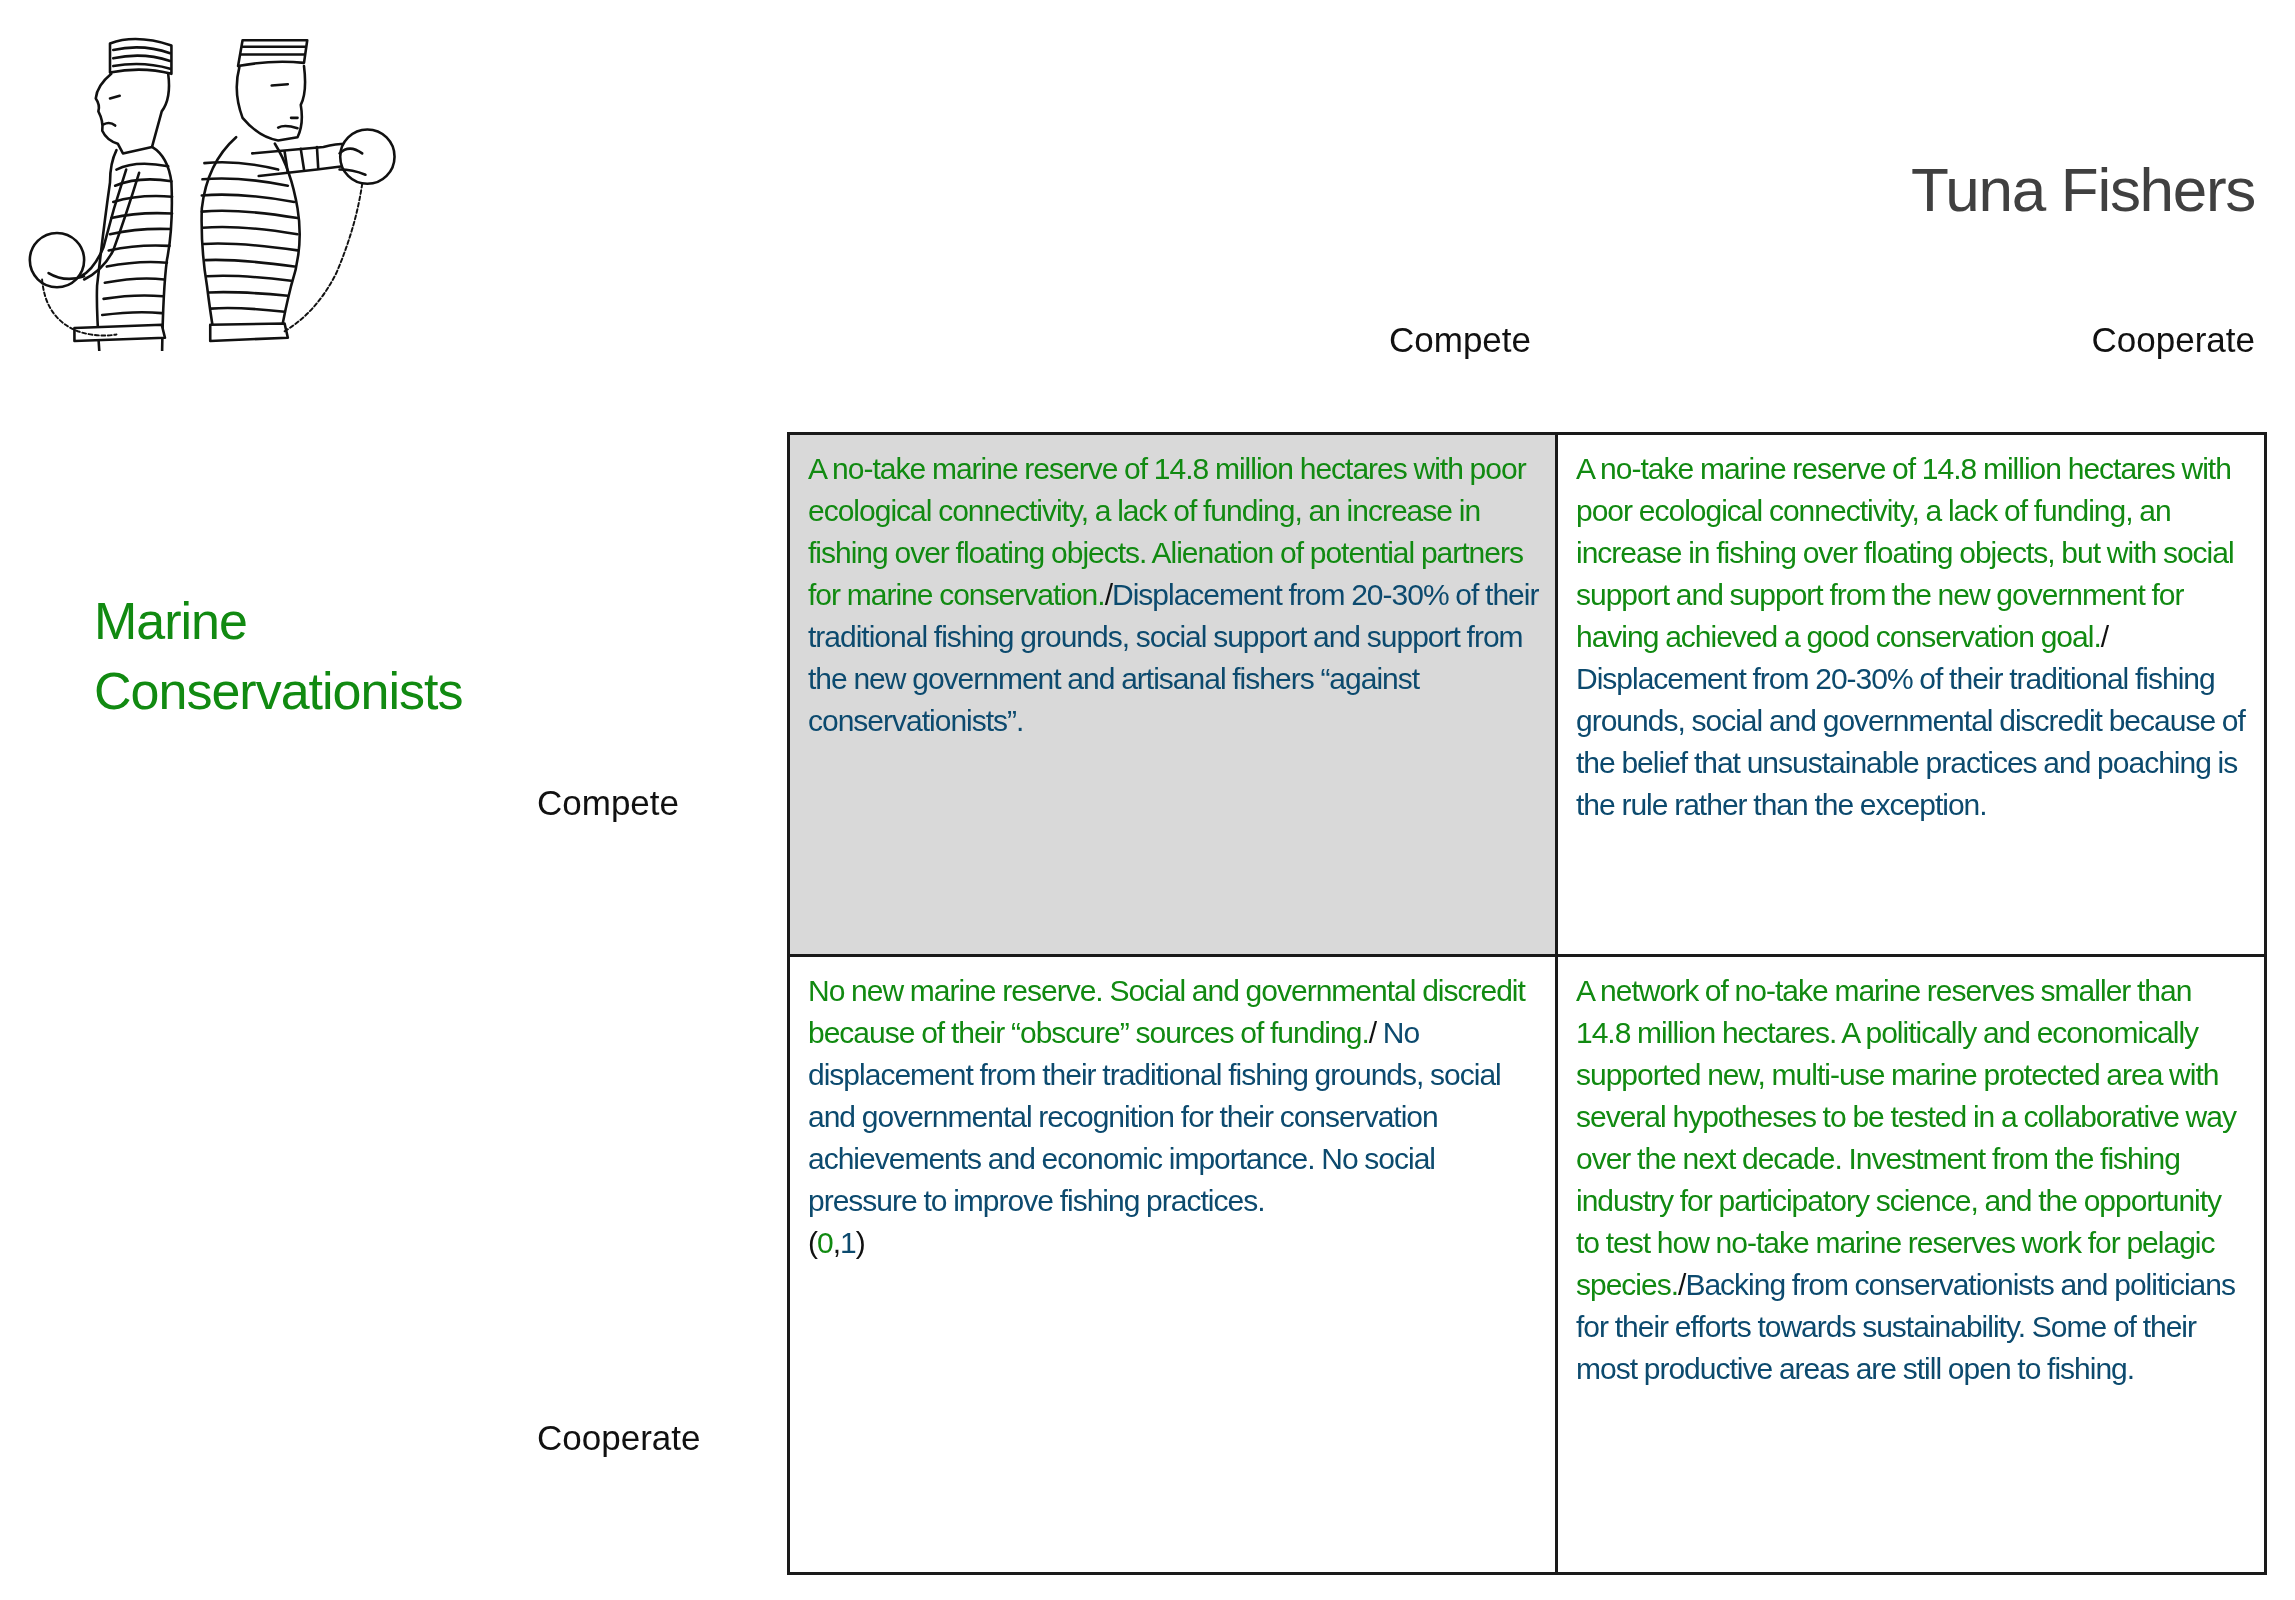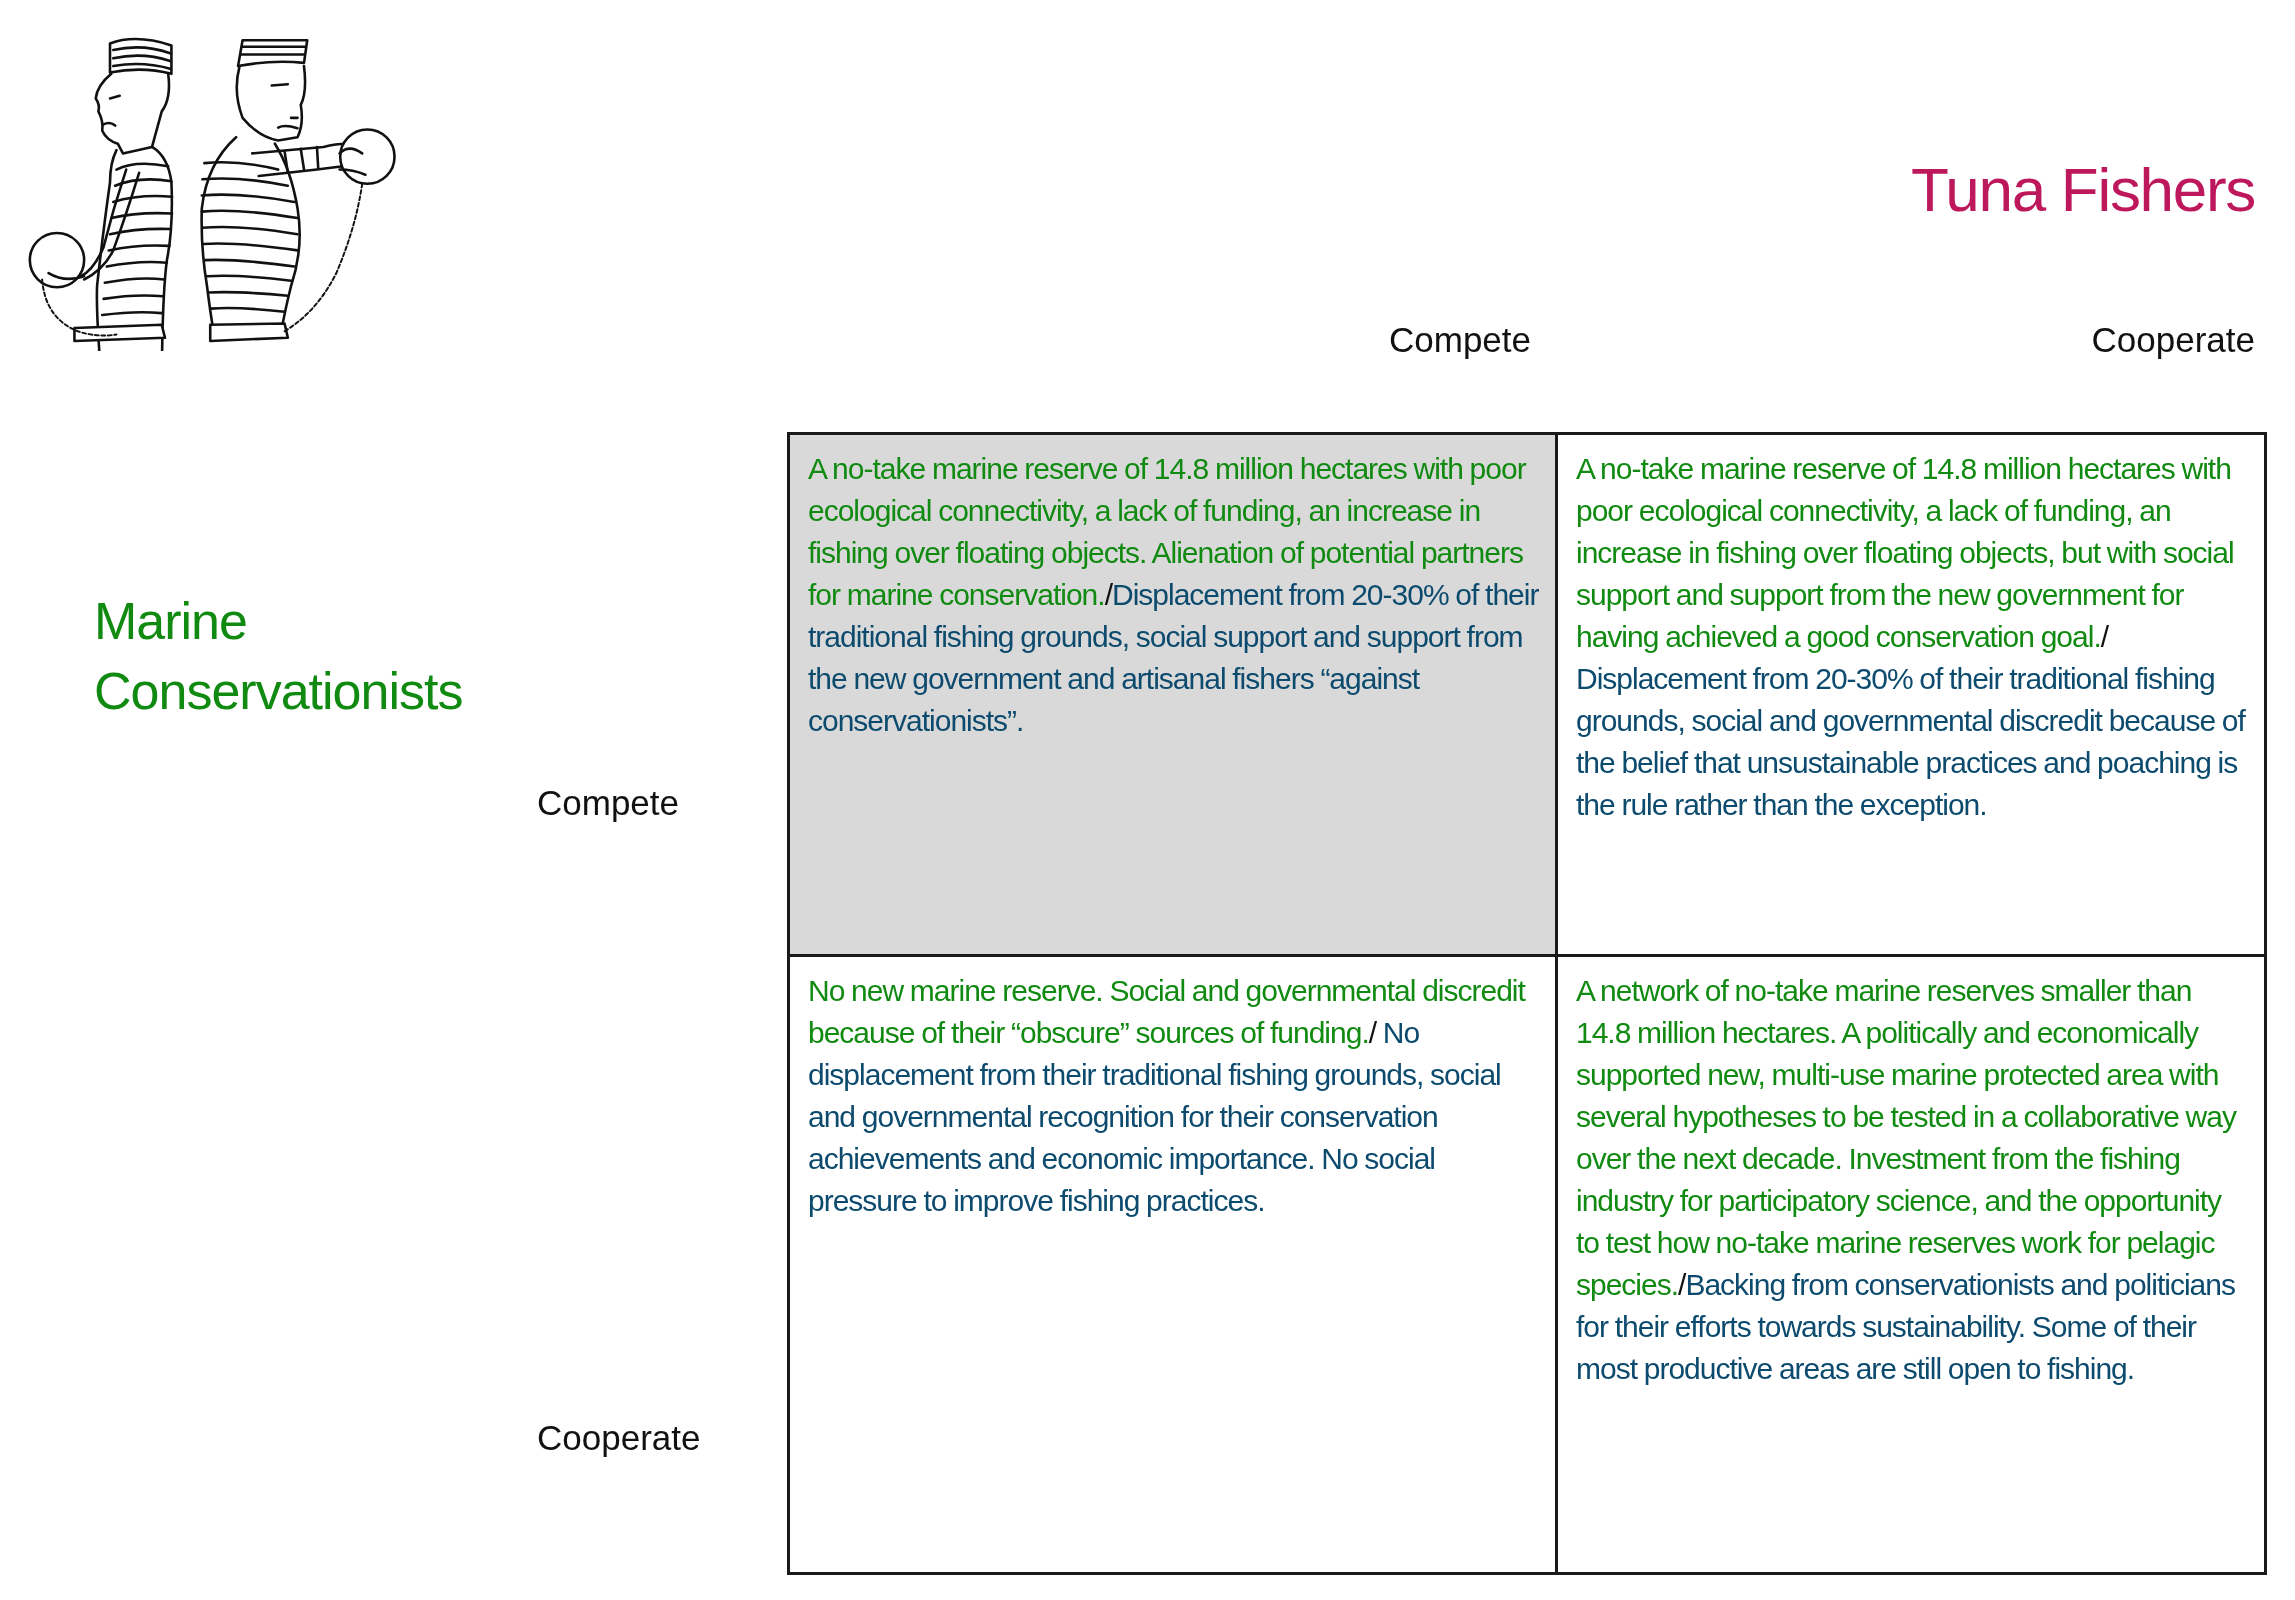--- a/index.html
+++ b/index.html
@@ -5,21 +5,21 @@
   html, body { margin: 0; padding: 0; background: #ffffff; }
   body { width: 2295px; height: 1601px; position: relative; overflow: hidden;
          font-family: "Liberation Sans", "DejaVu Sans", sans-serif; }
   .abs { position: absolute; }
   .green { color: #118a11; }
   .blue { color: #0c4a6e; }
   .black { color: #111111; }
 
   #illustration { left: 13px; top: 14.2px; width: 388px; height: 337px; }
 
-  #title-tuna { right: 40px; top: 159px; font-size: 62px; color: #be185d;
+  #title-tuna { right: 40px; top: 159px; font-size: 62px; color: #404040;
                 letter-spacing: -1.3px; white-space: nowrap; line-height: 1; }
 
   .col-label { top: 322px; font-size: 35px; color: #111; white-space: nowrap; line-height: 1; }
   #col-compete { left: 1389px; }
   #col-cooperate { right: 40px; }
 
   #title-marine { right: 1800px; top: 586px; font-size: 52px; color: #118a11;
                   text-align: right; line-height: 70px; letter-spacing: -1px; white-space: nowrap; }
 
   .row-label { left: 537px; font-size: 35px; color: #111; white-space: nowrap; line-height: 1; }
@@ -94,20 +94,21 @@
   <div class="cell shaded c-tl">
     <span class="green">A no-take marine reserve of 14.8 million hectares with poor ecological connectivity, a lack of funding, an increase in fishing over floating objects. Alienation of potential partners for marine conservation.</span><span class="black">/</span><span class="blue">Displacement from 20-30% of their traditional fishing grounds, social support and support from the new government and artisanal fishers “against conservationists”.</span>
   </div>
 
   <div class="cell c-tr">
     <span class="green">A no-take marine reserve of 14.8 million hectares with poor ecological connectivity, a lack of funding, an increase in fishing over floating objects, but with social support and support from the new government for having achieved a good conservation goal.</span><span class="black">/</span><br><span class="blue">Displacement from 20-30% of their traditional fishing grounds, social and governmental discredit because of the belief that unsustainable practices and poaching is the rule rather than the exception.</span>
   </div>
 
   <div class="cell c-bl">
     <span class="green">No new marine reserve. Social and governmental discredit because of their “obscure” sources of funding.</span><span class="black">/</span><span class="blue"> No displacement from their traditional fishing grounds, social and governmental recognition for their conservation achievements and economic importance. No social pressure to improve fishing practices.</span>
+    <span class="payoff"><span class="black">(</span><span class="green">0</span><span class="black">,</span><span class="blue">1</span><span class="black">)</span></span>
   </div>
 
   <div class="cell">
     <span class="green">A network of no-take marine reserves smaller than 14.8 million hectares. A politically and economically supported new, multi-use marine protected area with several hypotheses to be tested in a collaborative way over the next decade.  Investment from the fishing industry for participatory science, and the opportunity to test how no-take marine reserves work for pelagic species.</span><span class="black">/</span><span class="blue">Backing from conservationists and politicians for their efforts towards sustainability. Some of their most productive areas are still open to fishing.</span>
   </div>
 
 </div>
 
 
 </body></html>

